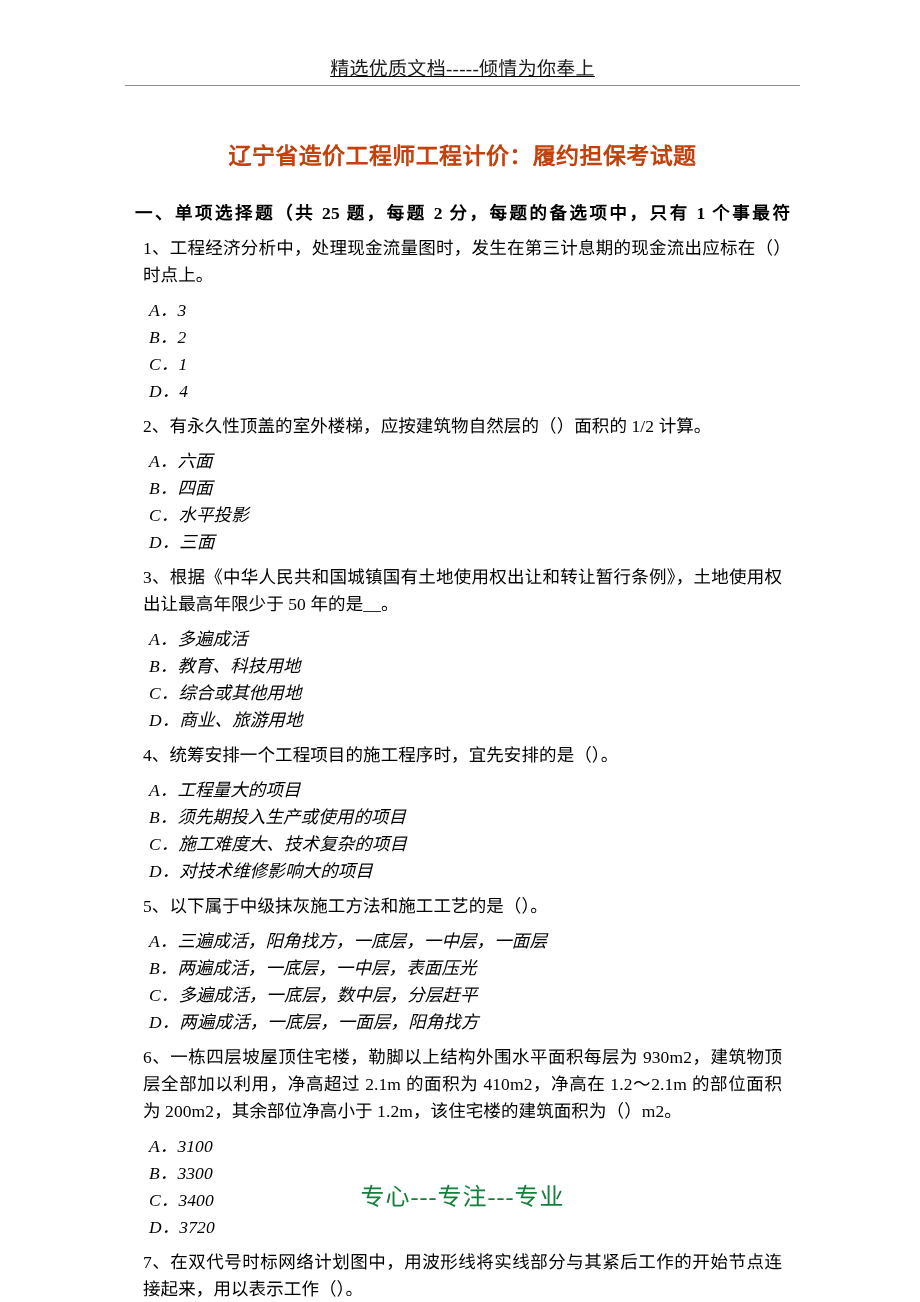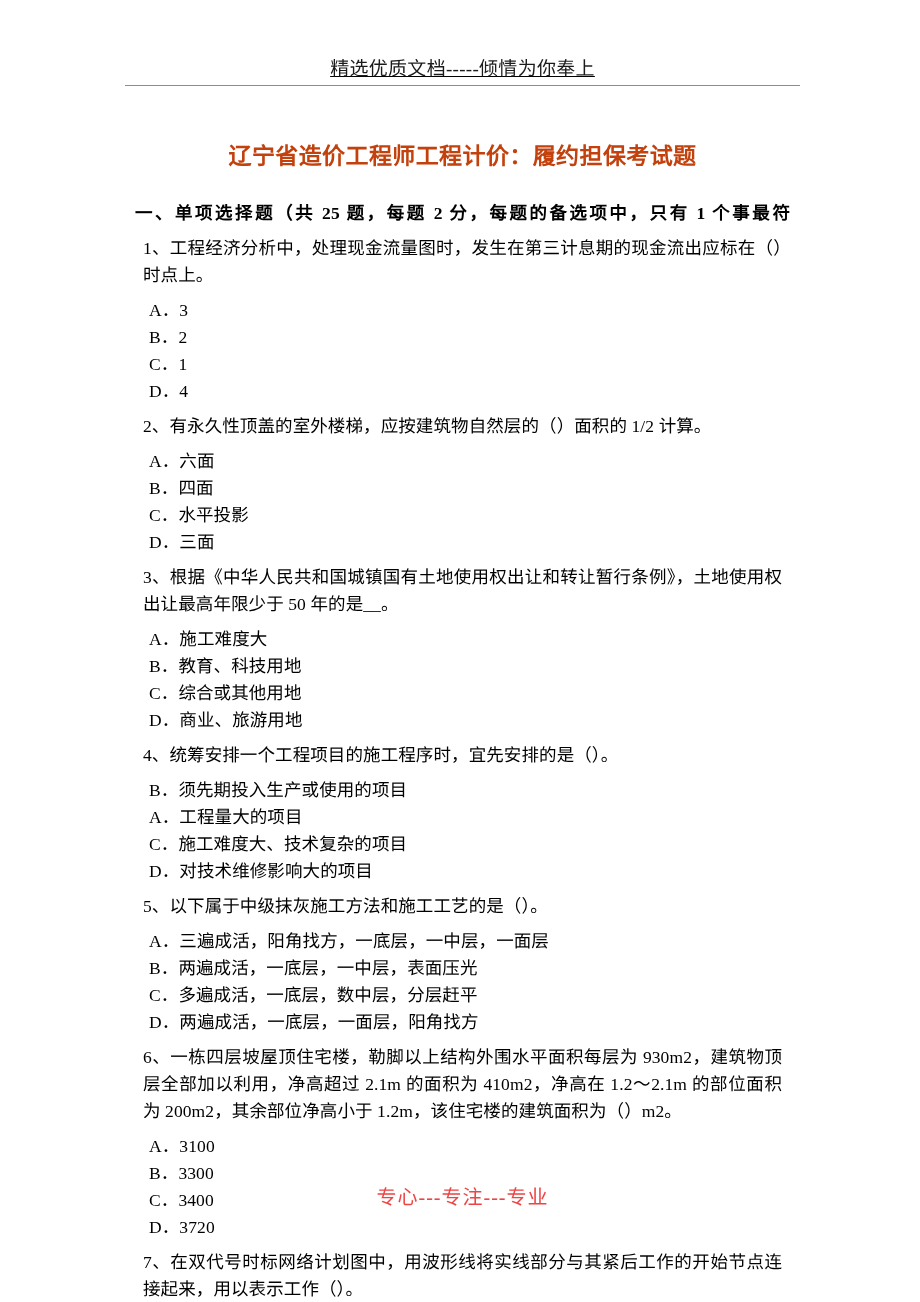--- a/index.html
+++ b/index.html
@@ -97,42 +97,43 @@
     margin: 0;
     padding: 0;
   }
   .opt {
     font-size: 17.5px;
     line-height: 27px;
     margin: 0;
     padding-left: 14px;
     letter-spacing: 0.1px;
     white-space: nowrap;
+    font-style: italic;
   }
   .opt .opt-letter {
     display: inline-block;
     min-width: 22px;
   }
 
   .block {
     margin: 0;
   }
 
   
   .page-footer {
     position: absolute;
     left: 135px;
     top: 1184px;
     width: 655px;
     text-align: center;
   }
   .page-footer-text {
-    font-size: 20px;
+    font-size: 24px;
     line-height: 26px;
-    color: #ef4444;
+    color: #15803d;
     letter-spacing: 1px;
     white-space: nowrap;
   }
 </style>
 </head>
 <body>
 
 <div class="page">
 
   <div class="page-header">
@@ -181,42 +182,42 @@
         <li class="opt">
           <span class="opt-letter">D．</span><span>三面</span>
         </li>
       </ul>
     </div>
 
     <div class="block">
       <p class="q-text two-line">3、根据《中华人民共和国城镇国有土地使用权出让和转让暂行条例》，土地使用权出让最高年限少于 50 年的是__。</p>
       <ul class="opt-list">
         <li class="opt">
-          <span class="opt-letter">A．</span><span>施工难度大</span>
+          <span class="opt-letter">A．</span><span>多遍成活</span>
         </li>
         <li class="opt">
           <span class="opt-letter">B．</span><span>教育、科技用地</span>
         </li>
         <li class="opt">
           <span class="opt-letter">C．</span><span>综合或其他用地</span>
         </li>
         <li class="opt">
           <span class="opt-letter">D．</span><span>商业、旅游用地</span>
         </li>
       </ul>
     </div>
 
     <div class="block">
       <p class="q-text two-line">4、统筹安排一个工程项目的施工程序时，宜先安排的是（）。</p>
       <ul class="opt-list">
         <li class="opt">
+          <span class="opt-letter">A．</span><span>工程量大的项目</span>
+        </li>
+        <li class="opt">
           <span class="opt-letter">B．</span><span>须先期投入生产或使用的项目</span>
-        </li>
-        <li class="opt">
-          <span class="opt-letter">A．</span><span>工程量大的项目</span>
         </li>
         <li class="opt">
           <span class="opt-letter">C．</span><span>施工难度大、技术复杂的项目</span>
         </li>
         <li class="opt">
           <span class="opt-letter">D．</span><span>对技术维修影响大的项目</span>
         </li>
       </ul>
     </div>
 

